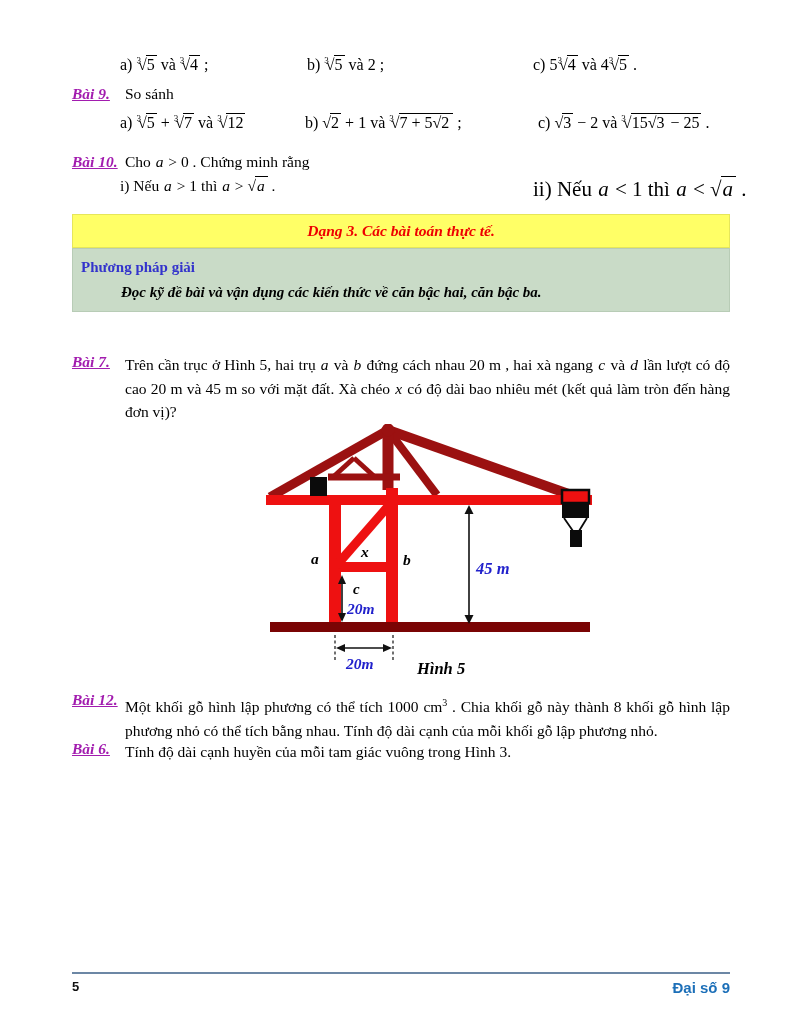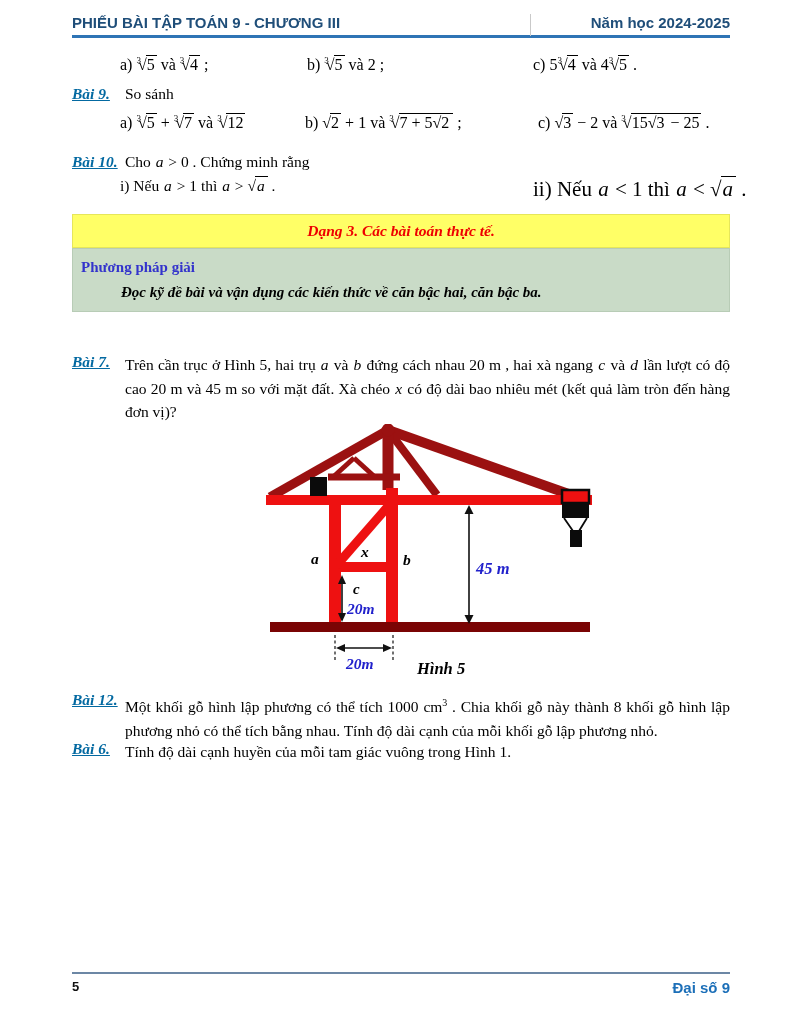--- a/index.html
+++ b/index.html
@@ -11,21 +11,21 @@
   .header{position:absolute;top:14px;left:0;width:100%;display:flex;justify-content:space-between;
           border-bottom:3px solid #2E74B5;padding-bottom:4px;
           font-family:"Liberation Sans",sans-serif;font-weight:bold;font-size:15px;color:#1F4E79;}
   .hdr-divider{position:absolute;left:458px;top:0;width:1px;height:22px;background:#c9c9c9;}
 
   
   .abs-row{position:absolute;left:0;width:100%;}
   .abs-row > span{position:absolute;white-space:nowrap;font-size:16px;}
 
   .bai-line{position:absolute;left:0;width:100%;font-size:15.5px;}
-  .bai-label{position:absolute;left:0;top:0;color:#0369a1;font-weight:bold;font-style:italic;
+  .bai-label{position:absolute;left:0;top:0;color:#a21caf;font-weight:bold;font-style:italic;
              text-decoration:underline;white-space:nowrap;}
   .bai-text{display:block;margin-left:53px;}
 
   
   .mroot{white-space:nowrap;}
   .midx{font-size:9px;position:relative;top:-7px;margin-right:-3px;}
   .mvinc{border-top:1.4px solid #000;padding:0 2px 0 1px;margin-left:-1px;}
   .mvar{font-style:italic;padding:0 1px;}
   sup{font-size:10px;}
 
@@ -52,25 +52,20 @@
           font-family:"Liberation Sans",sans-serif;font-weight:bold;}
   .footer .pnum{font-size:13px;color:#111;}
   .footer .book{font-size:15px;color:#1C6FB8;}
 </style>
 </head>
 <body>
 
 <div class="page">
   <div class="content">
 
-    <div class="header">
-      <span>PHIẾU BÀI TẬP TOÁN 9 - CHƯƠNG III</span>
-      <span>Năm học 2024-2025</span>
-      <span class="hdr-divider"></span>
-    </div>
 
     <div class="abs-row" style="top:56px;height:30px;">
       <span style="left:48px;">a) <span class="mroot"><span class="midx">3</span><span class="msign">√</span><span class="mvinc">5</span></span> và <span class="mroot"><span class="midx">3</span><span class="msign">√</span><span class="mvinc">4</span></span> ;</span>
       <span style="left:235px;">b) <span class="mroot"><span class="midx">3</span><span class="msign">√</span><span class="mvinc">5</span></span> và 2 ;</span>
       <span style="left:461px;">c) 5<span class="mroot"><span class="midx">3</span><span class="msign">√</span><span class="mvinc">4</span></span> và 4<span class="mroot"><span class="midx">3</span><span class="msign">√</span><span class="mvinc">5</span></span> .</span>
     </div>
 
     <div class="bai-line" style="top:85px;">
       <span class="bai-label">Bài 9.</span>
       <span class="bai-text">So sánh</span>
@@ -155,21 +150,21 @@
       </svg>
     </div>
 
     <div class="bai-line" style="top:691px;">
       <span class="bai-label">Bài 12.</span>
       <span class="bai-text para">Một khối gỗ hình lập phương có thể tích 1000 cm<sup>3</sup> . Chia khối gỗ này thành 8 khối gỗ hình lập phương nhỏ có thể tích bằng nhau. Tính độ dài cạnh của mỗi khối gỗ lập phương nhỏ.</span>
     </div>
 
     <div class="bai-line" style="top:740px;">
       <span class="bai-label">Bài 6.</span>
-      <span class="bai-text para">Tính độ dài cạnh huyền của mỗi tam giác vuông trong Hình 1.</span>
+      <span class="bai-text para">Tính độ dài cạnh huyền của mỗi tam giác vuông trong Hình 3.</span>
     </div>
 
     <div class="footer">
       <span class="pnum">5</span>
       <span class="book">Đại số 9</span>
     </div>
 
   </div>
 </div>
 

